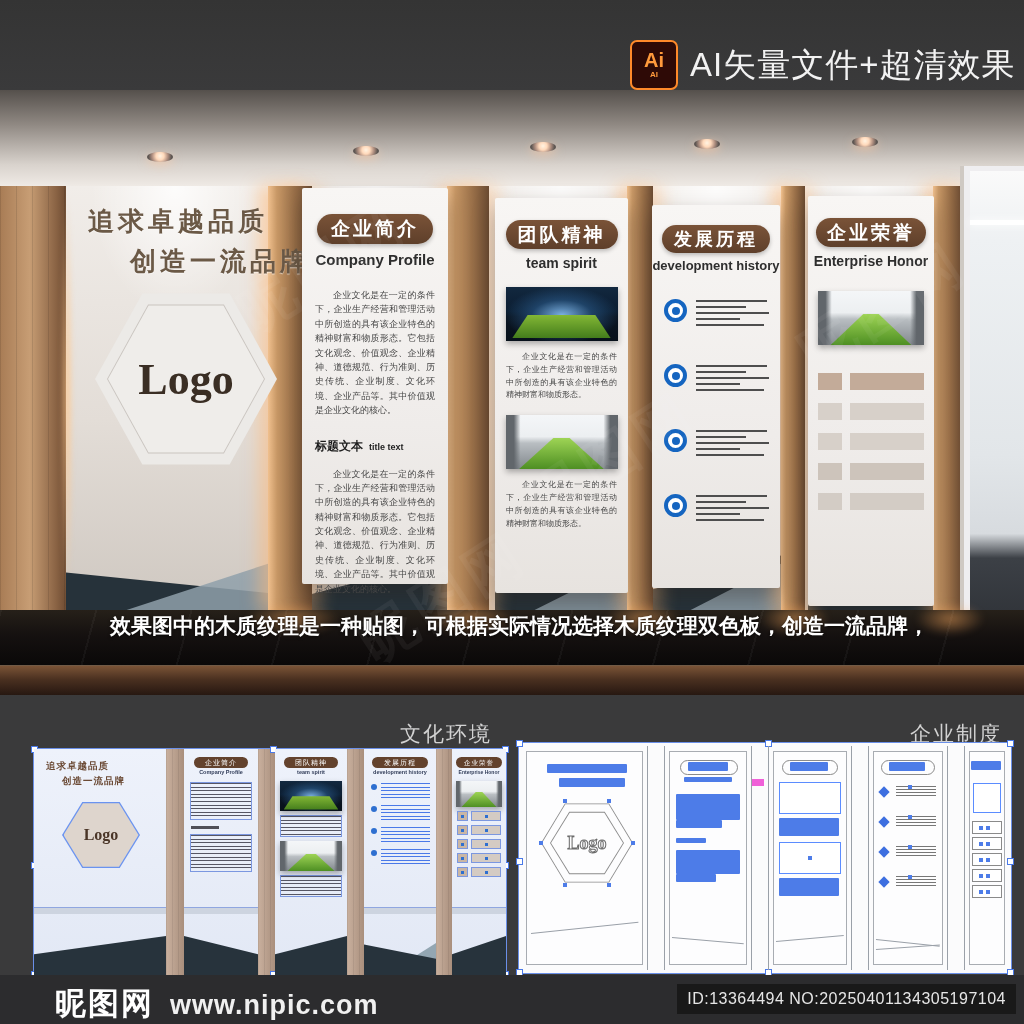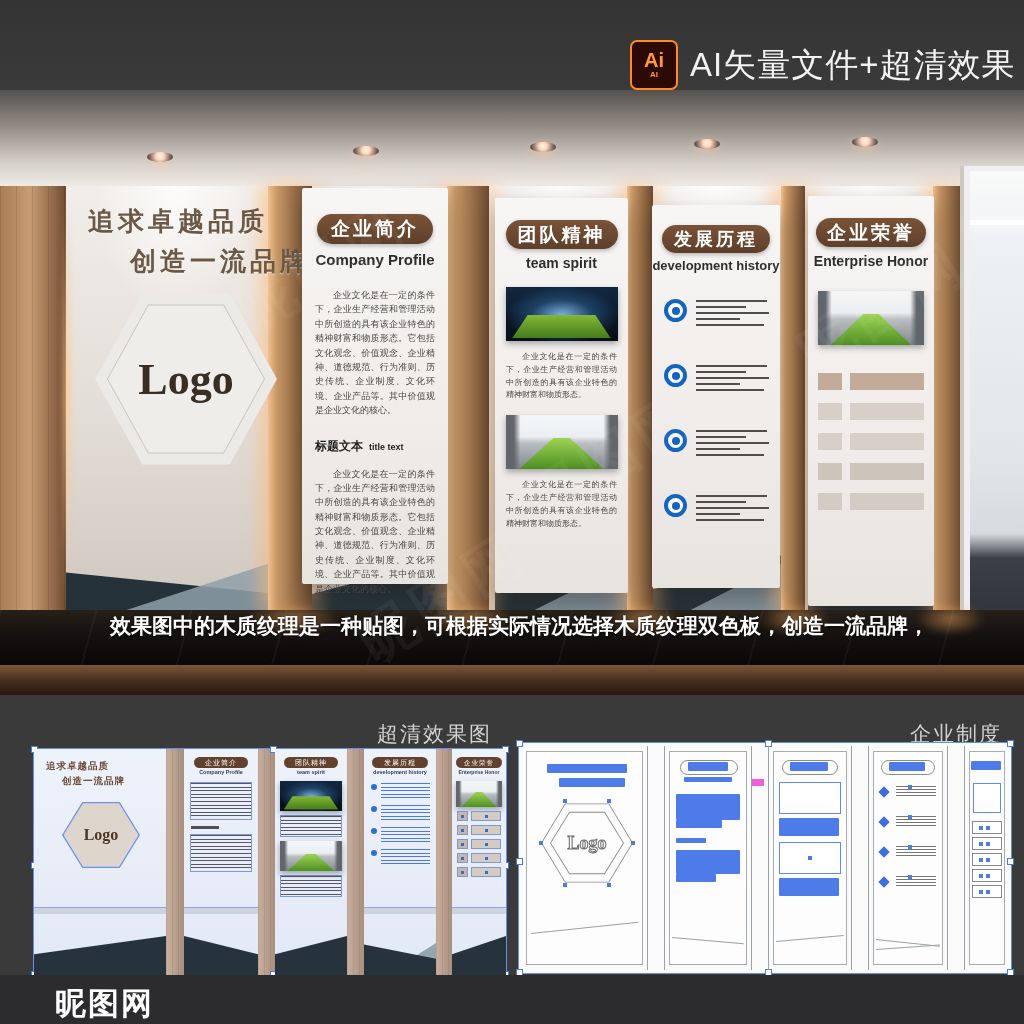--- a/index.html
+++ b/index.html
@@ -341,21 +341,21 @@
   <div id="note" class="abs">
     <div>效果图中的木质纹理是一种贴图，可根据实际情况选择木质纹理双色板，创造一流品牌，</div>
   </div>
 
   <div class="wm abs" style="left:230px;top:140px;">昵图网</div>
   <div class="wm abs" style="left:520px;top:330px;">昵图网</div>
   <div class="wm abs" style="left:790px;top:180px;">昵图网</div>
   <div class="wm abs" style="left:350px;top:470px;">昵图网</div>
 </div>
 
-<div class="pv-label abs" style="left:292px;">超清效果图</div>
+<div class="pv-label abs" style="left:292px;">文化环境</div>
 <div class="pv-label abs" style="left:802px;">企业制度</div>
 
 <div id="pv-left" class="abs">
   <div class="handles">
       <i class="tl"></i>
       <i class="tm"></i>
       <i class="tr"></i>
       <i class="ml"></i>
       <i class="mr"></i>
       <i class="bl"></i>
@@ -543,14 +543,16 @@
   <div class="wf-orow" style="left:453px;top:78px;width:28px;height:11px;"></div>
   <div class="wf-orow" style="left:453px;top:94px;width:28px;height:11px;"></div>
   <div class="wf-orow" style="left:453px;top:110px;width:28px;height:11px;"></div>
   <div class="wf-orow" style="left:453px;top:126px;width:28px;height:11px;"></div>
   <div class="wf-orow" style="left:453px;top:142px;width:28px;height:11px;"></div>
 </div>
 
 <div id="footer" class="abs">
   <div id="brand" class="abs">
     <span class="nm">昵图网</span>
-  </div>
+    <span class="url">www.nipic.com</span>
+  </div>
+  <div id="idbox" class="abs">ID:13364494 NO:20250401134305197104</div>
 </div>
 
 </body></html>

